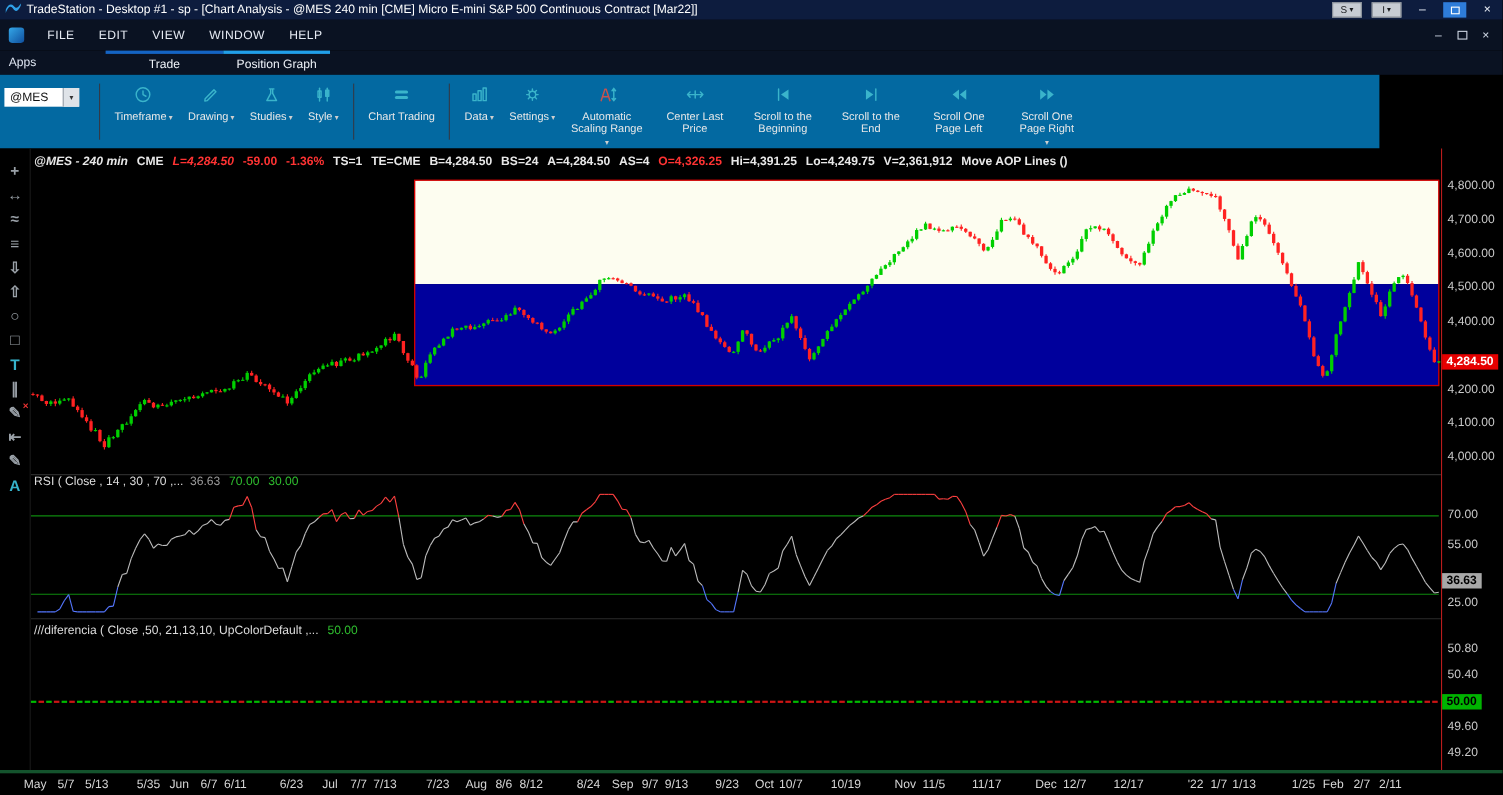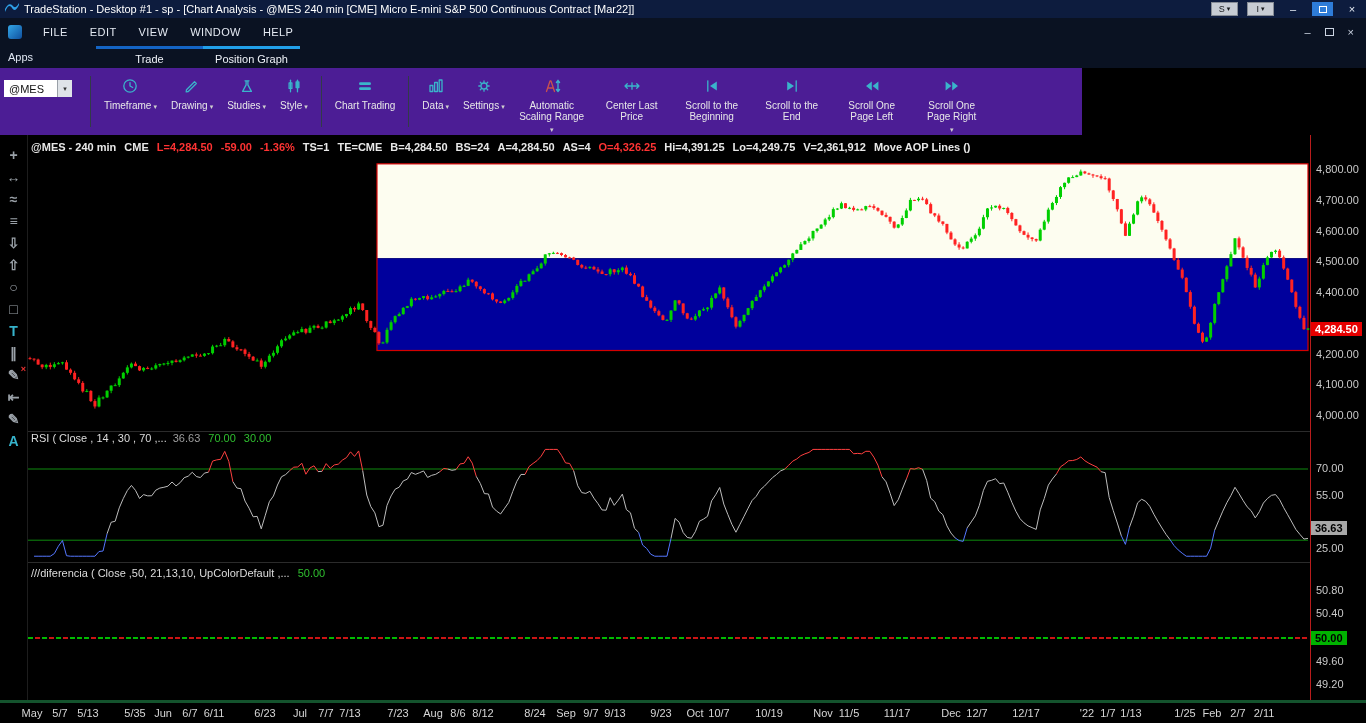--- a/index.html
+++ b/index.html
@@ -23,21 +23,21 @@
 .mdi-restore{display:block;width:9px;height:8px;border:1px solid #cdd5e3}
 
 
 .tabsrow{position:absolute;left:0;top:46px;width:1366px;height:22px;background:#0a1222}
 .apps{position:absolute;left:8px;top:5px;color:#dfe6f2;font-size:11px}
 .tab{position:absolute;top:0;height:22px;display:flex;align-items:center;justify-content:center;color:#eef2f8;font-size:11px}
 .tab-trade{left:96px;width:107px;border-top:3px solid #1464c4}
 .tab-pg{left:203px;width:97px;border-top:3px solid #219fe8}
 
 
-.toolbar{position:absolute;left:0;top:68px;width:1082px;height:67px;background:#4c1d95}
+.toolbar{position:absolute;left:0;top:68px;width:1254px;height:67px;background:#0369a1}
 .symbol-combo{position:absolute;left:4px;top:12px;width:68px;height:17px;background:#fff;display:flex;align-items:center;font-size:11px;color:#111}
 .symbol-combo .val{flex:1;padding-left:5px}
 .combo-arrow{width:15px;height:100%;background:#dfe3e8;border-left:1px solid #9aa0a8;display:flex;align-items:center;justify-content:center;font-size:7px;color:#333}
 #toolbar-buttons{position:absolute;left:84px;top:0;height:67px;display:flex;align-items:flex-start}
 .tb-btn{display:flex;flex-direction:column;align-items:center;padding:10px 7px 0;color:#e8e8e8;font-size:10px;line-height:11px;text-align:center}
 .tb-btn .lbl{margin-top:4px;max-width:66px}
 .inline-arrow{font-size:7px;color:#cfcfcf;margin-left:2px}
 .below-arrow{font-size:7px;color:#cfcfcf;margin-top:2px}
 .tb-sep{width:1px;height:51px;background:#323a48;margin:8px 6px 0;flex:none}
 
@@ -1413,23 +1413,23 @@
           <rect x="1232" y="502" width="5" height="2" fill="#cc1414"></rect>
           <rect x="1239" y="502" width="5" height="2" fill="#cc1414"></rect>
           <rect x="1246" y="502" width="5" height="2" fill="#cc1414"></rect>
           <rect x="1253" y="502" width="5" height="2" fill="#00bb00"></rect>
           <rect x="1260" y="502" width="5" height="2" fill="#00bb00"></rect>
           <rect x="1267" y="502" width="5" height="2" fill="#cc1414"></rect>
           <rect x="1274" y="502" width="5" height="2" fill="#cc1414"></rect>
         </g>
       </svg>
     <div class="statusline" id="status-line">
-        <span style="color: rgb(232, 232, 232);">@MES - 240 min</span>
+        <span style="color: rgb(232, 232, 232); font-style: italic;">@MES - 240 min</span>
         <span style="color: rgb(232, 232, 232);">CME</span>
-        <span style="color: rgb(255, 51, 51);">L=4,284.50</span>
+        <span style="color: rgb(255, 51, 51); font-style: italic;">L=4,284.50</span>
         <span style="color: rgb(255, 51, 51);">-59.00</span>
         <span style="color: rgb(255, 51, 51);">-1.36%</span>
         <span style="color: rgb(232, 232, 232);">TS=1</span>
         <span style="color: rgb(232, 232, 232); text-align: right;">TE=CME</span>
         <span style="color: rgb(232, 232, 232);">B=4,284.50</span>
         <span style="color: rgb(232, 232, 232);">BS=24</span>
         <span style="color: rgb(232, 232, 232);">A=4,284.50</span>
         <span style="color: rgb(232, 232, 232);">AS=4</span>
         <span style="color: rgb(255, 51, 51);">O=4,326.25</span>
         <span style="color: rgb(232, 232, 232);">Hi=4,391.25</span>

